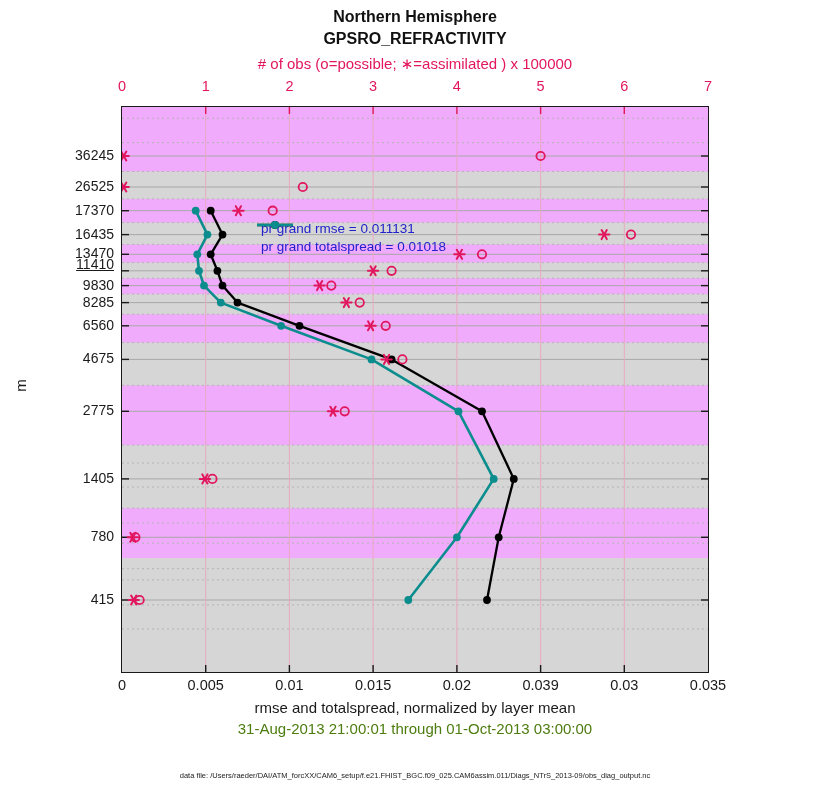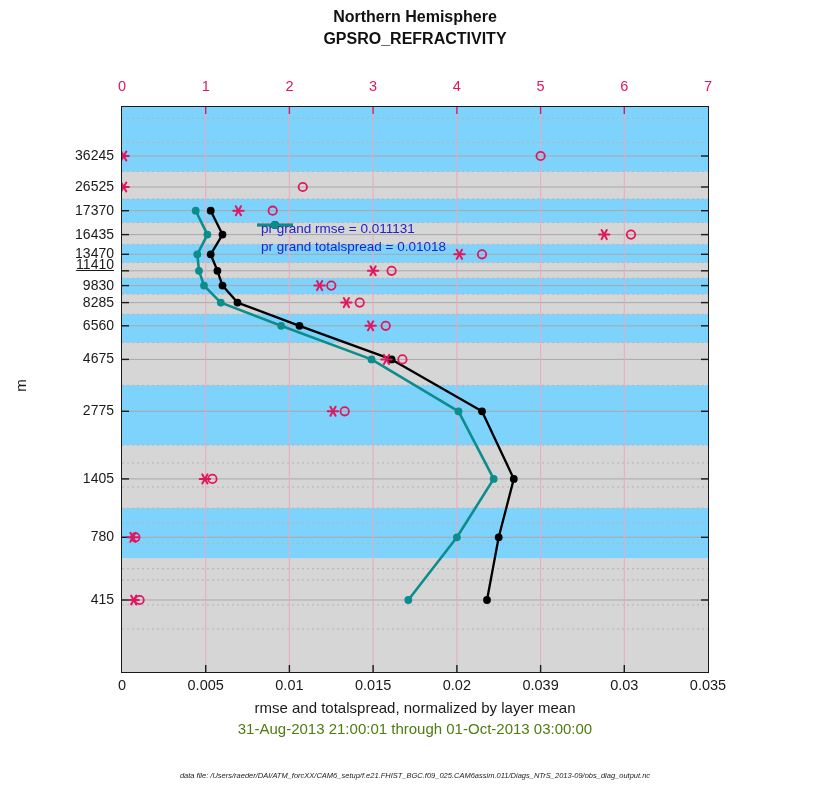--- a/index.html
+++ b/index.html
@@ -4,23 +4,23 @@
 <style>
   html,body{margin:0;padding:0;background:#fff;}
   .page{position:relative;width:830px;height:800px;background:#ffffff;overflow:hidden;
         font-family:"Liberation Sans","DejaVu Sans",sans-serif;color:#111;}
   .ctr{position:absolute;left:0;width:830px;text-align:center;}
   .title1{top:8px;font-size:16px;font-weight:bold;}
   .title2{top:30px;font-size:16px;font-weight:bold;}
   .subtitle{top:55px;font-size:15px;color:#e1165e;}
   .xlabel{top:699px;font-size:15px;color:#1a1a1a;}
   .xdate{top:720px;font-size:15px;color:#4d7c0f;}
-  .footer{top:771px;font-size:7.5px;color:#222;font-style:italic;}
+  .footer{top:771px;font-size:7.5px;color:#222;}
   .plot{position:absolute;left:121px;top:106px;width:586px;height:565px;
-        border:1.4px solid #1a1a1a;background:#7dd3fc;}
+        border:1.4px solid #1a1a1a;background:#f0abfc;}
   .plot svg{position:absolute;left:0;top:0;}
   .ticklab{position:absolute;font-size:14.5px;transform:translateX(-50%);white-space:nowrap;}
   .toplab{color:#e1165e;top:0;}
   .botlab{color:#1a1a1a;top:0;}
   .lvllab{position:absolute;left:34px;width:80px;text-align:right;font-size:14px;color:#1a1a1a;}
   .ylab{position:absolute;left:14px;top:377px;font-size:15px;color:#1a1a1a;
         transform:rotate(-90deg);transform-origin:center;}
   .legend{position:absolute;left:133px;top:112px;}
   .legrow{display:flex;align-items:center;height:18px;}
   .legtext{font-size:13.5px;color:#2222cc;margin-left:6px;white-space:nowrap;}
@@ -28,20 +28,21 @@
   .botticks{position:absolute;left:0;top:677px;width:830px;height:18px;}
   .lvllabs{position:absolute;left:0;top:0;width:766px;height:800px;pointer-events:none;}
 </style>
 </head>
 <body>
 
 <div class="page">
 
   <div class="ctr title1">Northern Hemisphere</div>
   <div class="ctr title2">GPSRO_REFRACTIVITY</div>
+  <div class="ctr subtitle"># of obs (o=possible; ∗=assimilated ) x 100000</div>
 
   <div class="topticks" id="topticks">
       <div class="ticklab toplab" style="left: 122px;">0</div>
       <div class="ticklab toplab" style="left: 205.714px;">1</div>
       <div class="ticklab toplab" style="left: 289.429px;">2</div>
       <div class="ticklab toplab" style="left: 373.143px;">3</div>
       <div class="ticklab toplab" style="left: 456.857px;">4</div>
       <div class="ticklab toplab" style="left: 540.571px;">5</div>
       <div class="ticklab toplab" style="left: 624.286px;">6</div>
       <div class="ticklab toplab" style="left: 708px;">7</div>

